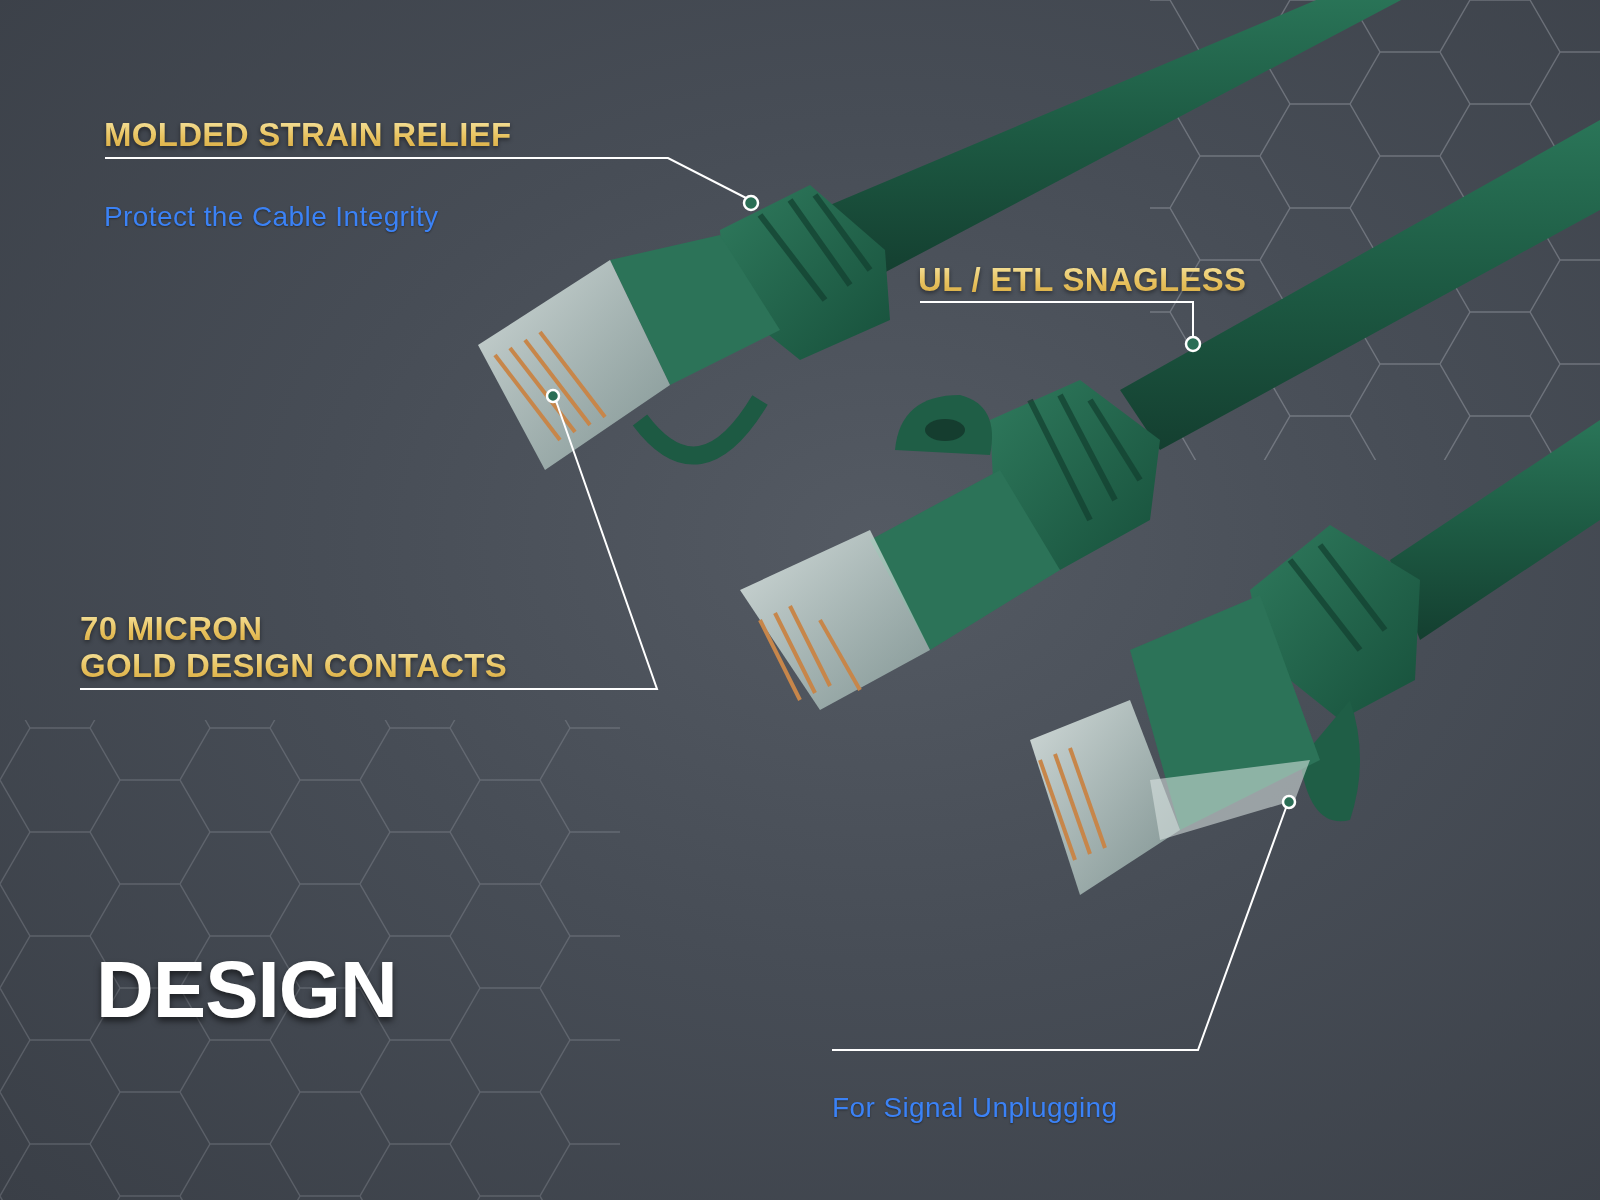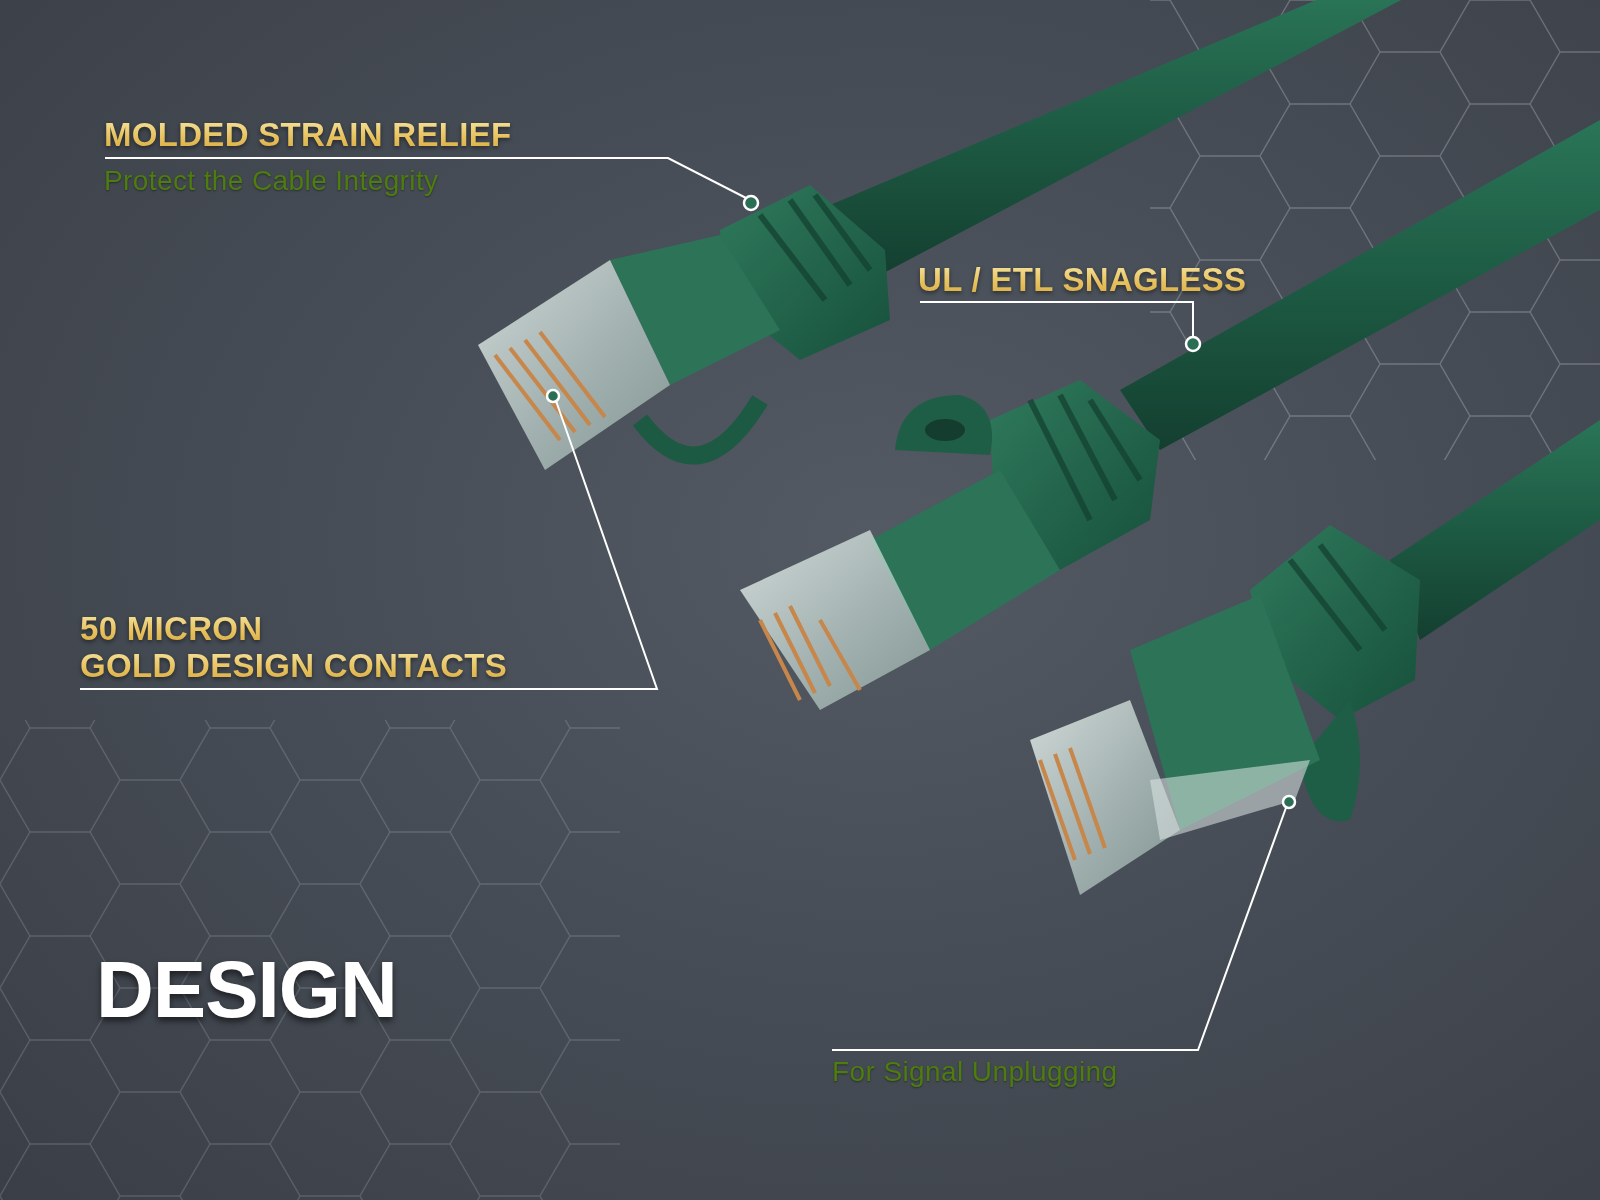--- a/index.html
+++ b/index.html
@@ -4,22 +4,22 @@
 <style>
   html, body { margin:0; padding:0; }
   body { width:1600px; height:1200px; overflow:hidden; position:relative;
     background: radial-gradient(ellipse at 55% 45%, #545a63 0%, #474d56 45%, #3a3f47 100%);
     font-family: "Liberation Sans", sans-serif; }
   .canvas { position:absolute; left:0; top:0; width:1600px; height:1200px; }
   .gold { background: linear-gradient(180deg, #f7e7a6 0%, #e9c462 50%, #d6a83c 100%);
     -webkit-background-clip:text; background-clip:text; color:transparent; }
   .headline { position:absolute; font-weight:700; font-size:33px; letter-spacing:0.3px; line-height:1.12;
     filter: drop-shadow(0 2px 2px rgba(0,0,0,0.45)); }
-  .sub { position:absolute; font-size:28px; color:#4d7c0f; letter-spacing:0.4px;
-    text-shadow: 0 1px 2px rgba(0,0,0,0.4); }
+  .sub { position:absolute; font-size:28px; color:#3b82f6; letter-spacing:0.4px;
+    text-shadow: 0 1px 2px rgba(0,0,0,0.4); margin-top: 36px; }
   .title { position:absolute; left:96px; color:#ffffff; font-weight:700; line-height:1;
     text-shadow: 0 4px 6px rgba(0,0,0,0.55); }
   .title.t1 { top:970px; font-size:52px; letter-spacing:-0.5px; }
   .title.t2 { top:950px; font-size:80px; letter-spacing:-1px; }
   svg { position:absolute; left:0; top:0; }
 </style>
 </head>
 <body>
 
 <div class="canvas">
@@ -130,19 +130,19 @@
       <circle cx="553" cy="396" r="6"></circle>
       <circle cx="1289" cy="802" r="6"></circle>
     </g>
   </svg>
 
   <div class="headline gold" style="left:104px; top:117px;">MOLDED STRAIN RELIEF</div>
   <div class="sub" style="left:104px; top:165px;">Protect the Cable Integrity</div>
 
   <div class="headline gold" style="left:918px; top:262px;">UL / ETL SNAGLESS</div>
 
-  <div class="headline gold" style="left:80px; top:611px;">50 MICRON</div>
+  <div class="headline gold" style="left:80px; top:611px;">70 MICRON</div>
   <div class="headline gold" style="left:80px; top:648px;">GOLD DESIGN CONTACTS</div>
 
   <div class="sub" style="left:832px; top:1056px;">For Signal Unplugging</div>
 
   <div class="title t2">DESIGN</div>
 </div>
 
 </body></html>

